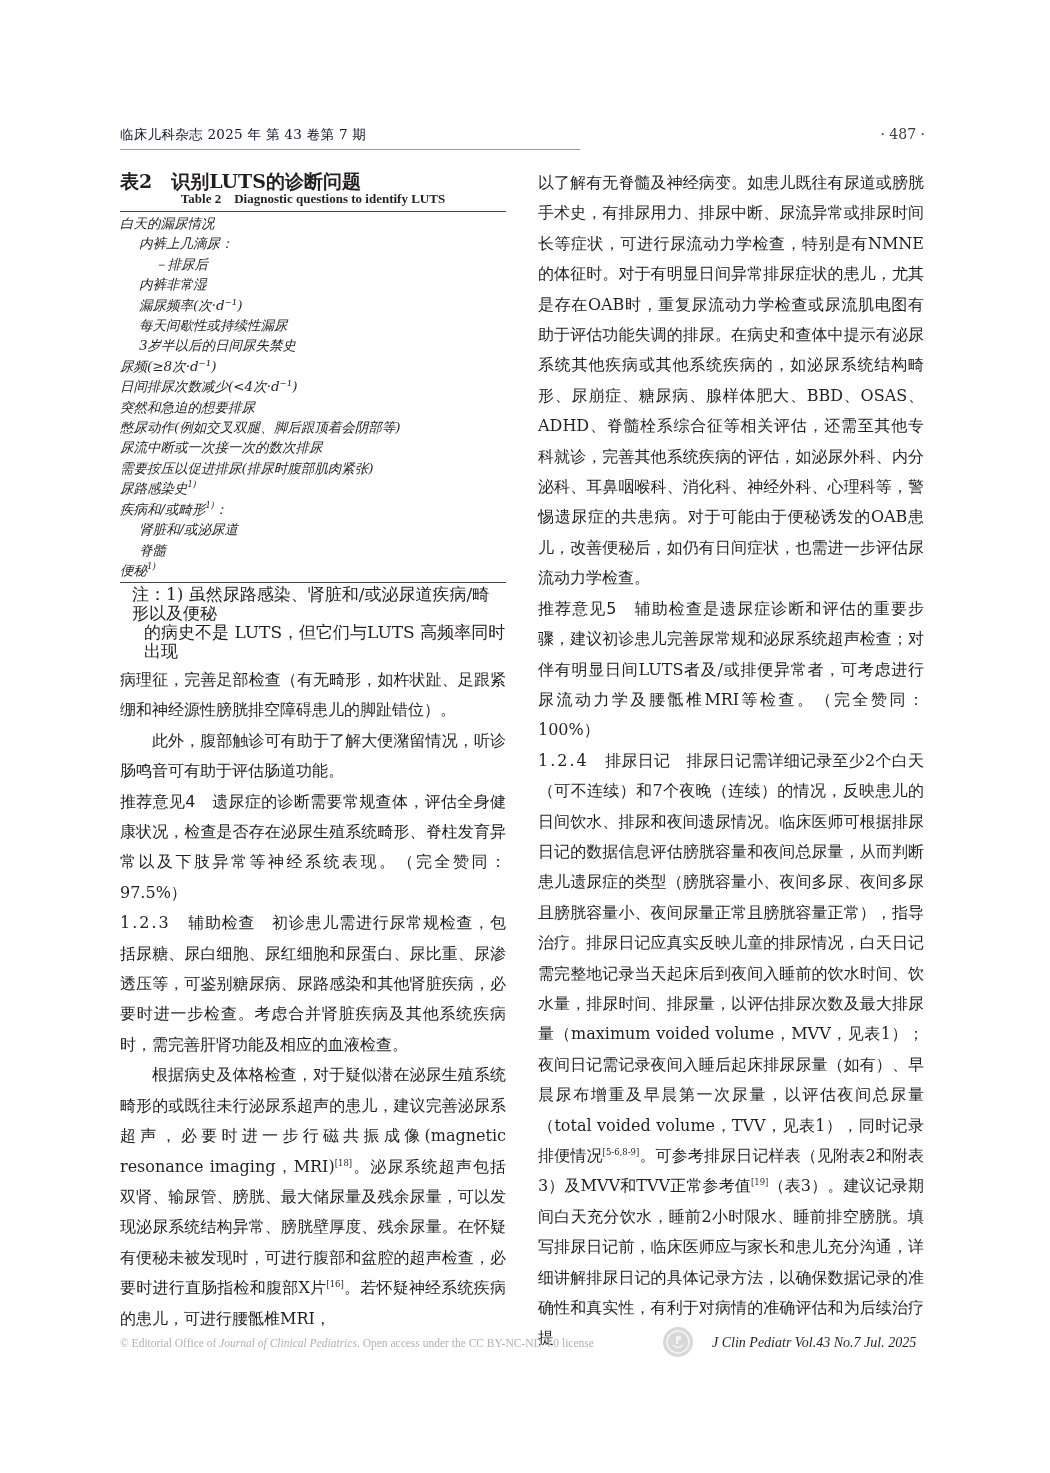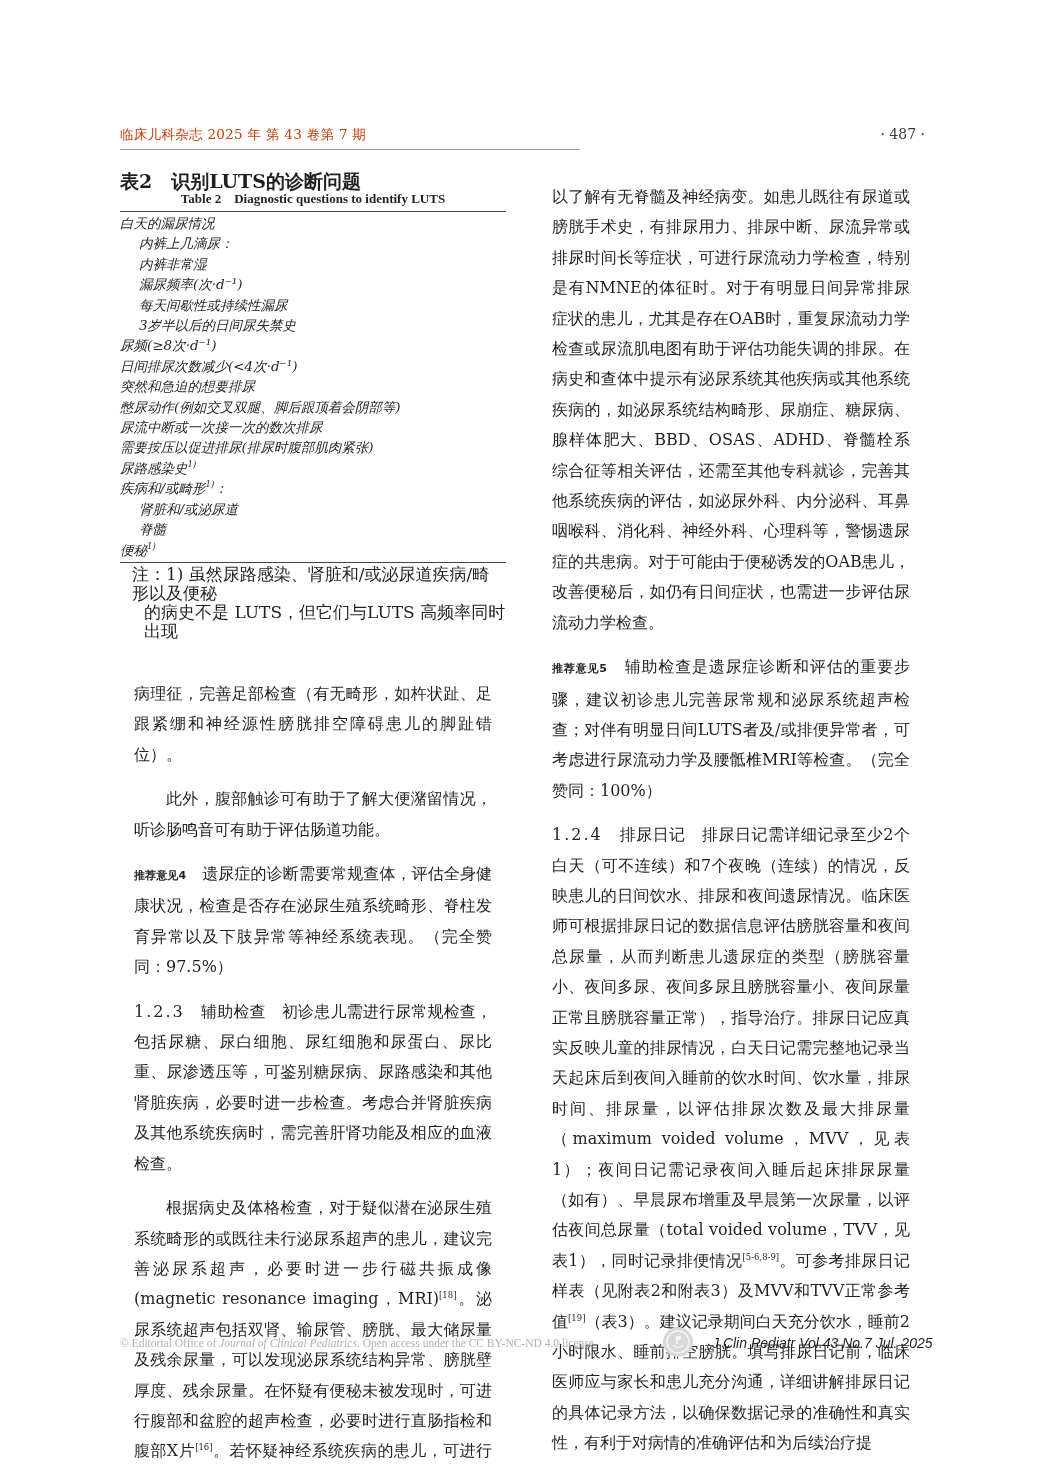--- a/index.html
+++ b/index.html
@@ -1,65 +1,66 @@
 <!DOCTYPE html>
 <html><head>
 <meta charset="utf-8">
 <style>
   html, body { margin: 0; padding: 0; background: #ffffff; }
   body { width: 1050px; height: 1473px; position: relative; overflow: hidden;
          font-family: "DejaVu Serif", "Liberation Serif", serif; color: #231f20; }
   .abs { position: absolute; }
-  .running-head { left: 120px; top: 126px; font-size: 13.5px; color: #c2410c; letter-spacing: 0.3px; }
+  .running-head { left: 120px; top: 126px; font-size: 13.5px; color: #0f172a; letter-spacing: 0.3px; }
   .page-num { right: 125px; top: 126px; font-size: 14px; color: #3a3a3a; }
   .head-rule { left: 120px; top: 149px; width: 460px; height: 0; border-top: 1.4px solid #9a9a9a; }
 
   .table-block { left: 120px; top: 172px; width: 386px; }
   .tbl-title-cn { text-align: left; font-size: 19px; font-weight: bold; line-height: 18px; }
   .tbl-title-en { text-align: center; font-size: 13px; font-weight: bold; line-height: 18px;
                   font-family: "Liberation Serif", serif; }
   .tbl-rule-top { border-top: 1.6px solid #444; margin-top: 3px; }
   .tbl-rows { padding-top: 1px; }
   .tbl-row { font-size: 13.5px; line-height: 20.4px; white-space: nowrap; font-style: italic; }
   .ind1 { padding-left: 19px; }
   .ind2 { padding-left: 34px; }
   .tbl-rule-bottom { border-top: 1.4px solid #444; margin-top: 2px; }
   .tbl-note { font-size: 17px; line-height: 19px; padding-top: 2px; margin-left: 12px; }
   .tbl-note .cont { padding-left: 12px; }
   sup { font-size: 8.5px; line-height: 0; vertical-align: 6px; }
 
   .col { width: 386px; font-size: 16px; line-height: 30.4px; text-align: justify; }
-  .col p { margin: 14px; }
+  .col p { margin: 0; }
   .left-col { left: 120px; top: 665px; }
   .right-col { left: 538px; top: 168px; width: 386px; }
   .indent { text-indent: 32px; }
-  .bold-label { font-family: "DejaVu Sans", "Liberation Sans", sans-serif; font-weight: bold; font-size: 11px; }
+  .bold-label { font-family: "DejaVu Sans", "Liberation Sans", sans-serif; font-weight: normal; font-size: 16px; }
   .sec-num { letter-spacing: 2px; }
 
   .footer-left { left: 120px; top: 1337px; font-size: 11.5px; color: #b0b0b0;
                  font-family: "Liberation Serif", serif; }
   .footer-left i { font-style: italic; text-align: center; }
   .footer-logo { left: 662px; top: 1326px; width: 32px; height: 32px; }
   .footer-right { left: 712px; top: 1335px; font-size: 14px; font-style: italic;
-                  font-family: Liberation Sans, sans-serif; color: #231f20; }
+                  font-family: Liberation Serif, serif; color: #231f20; }
 </style>
 </head>
 <body>
 
 <div class="abs running-head">临床儿科杂志 2025 年 第 43 卷第 7 期</div>
 <div class="abs page-num">· 487 ·</div>
 <div class="abs head-rule"></div>
 
 <div class="abs table-block">
   <div class="tbl-title-cn">表2　识别LUTS的诊断问题</div>
   <div class="tbl-title-en">Table 2　Diagnostic questions to identify LUTS</div>
   <div class="tbl-rule-top"></div>
   <div class="tbl-rows" id="tbl-rows">
       <div class="tbl-row"><span>白天的漏尿情况</span></div>
       <div class="tbl-row ind1"><span>内裤上几滴尿：</span></div>
+      <div class="tbl-row ind2"><span>－排尿后</span></div>
       <div class="tbl-row ind1"><span>内裤非常湿</span></div>
       <div class="tbl-row ind1"><span>漏尿频率(次·d⁻¹)</span></div>
       <div class="tbl-row ind1"><span>每天间歇性或持续性漏尿</span></div>
       <div class="tbl-row ind1"><span>3岁半以后的日间尿失禁史</span></div>
       <div class="tbl-row"><span>尿频(≥8次·d⁻¹)</span></div>
       <div class="tbl-row"><span>日间排尿次数减少(&lt;4次·d⁻¹)</span></div>
       <div class="tbl-row"><span>突然和急迫的想要排尿</span></div>
       <div class="tbl-row"><span>憋尿动作(例如交叉双腿、脚后跟顶着会阴部等)</span></div>
       <div class="tbl-row"><span>尿流中断或一次接一次的数次排尿</span></div>
       <div class="tbl-row"><span>需要按压以促进排尿(排尿时腹部肌肉紧张)</span></div>

